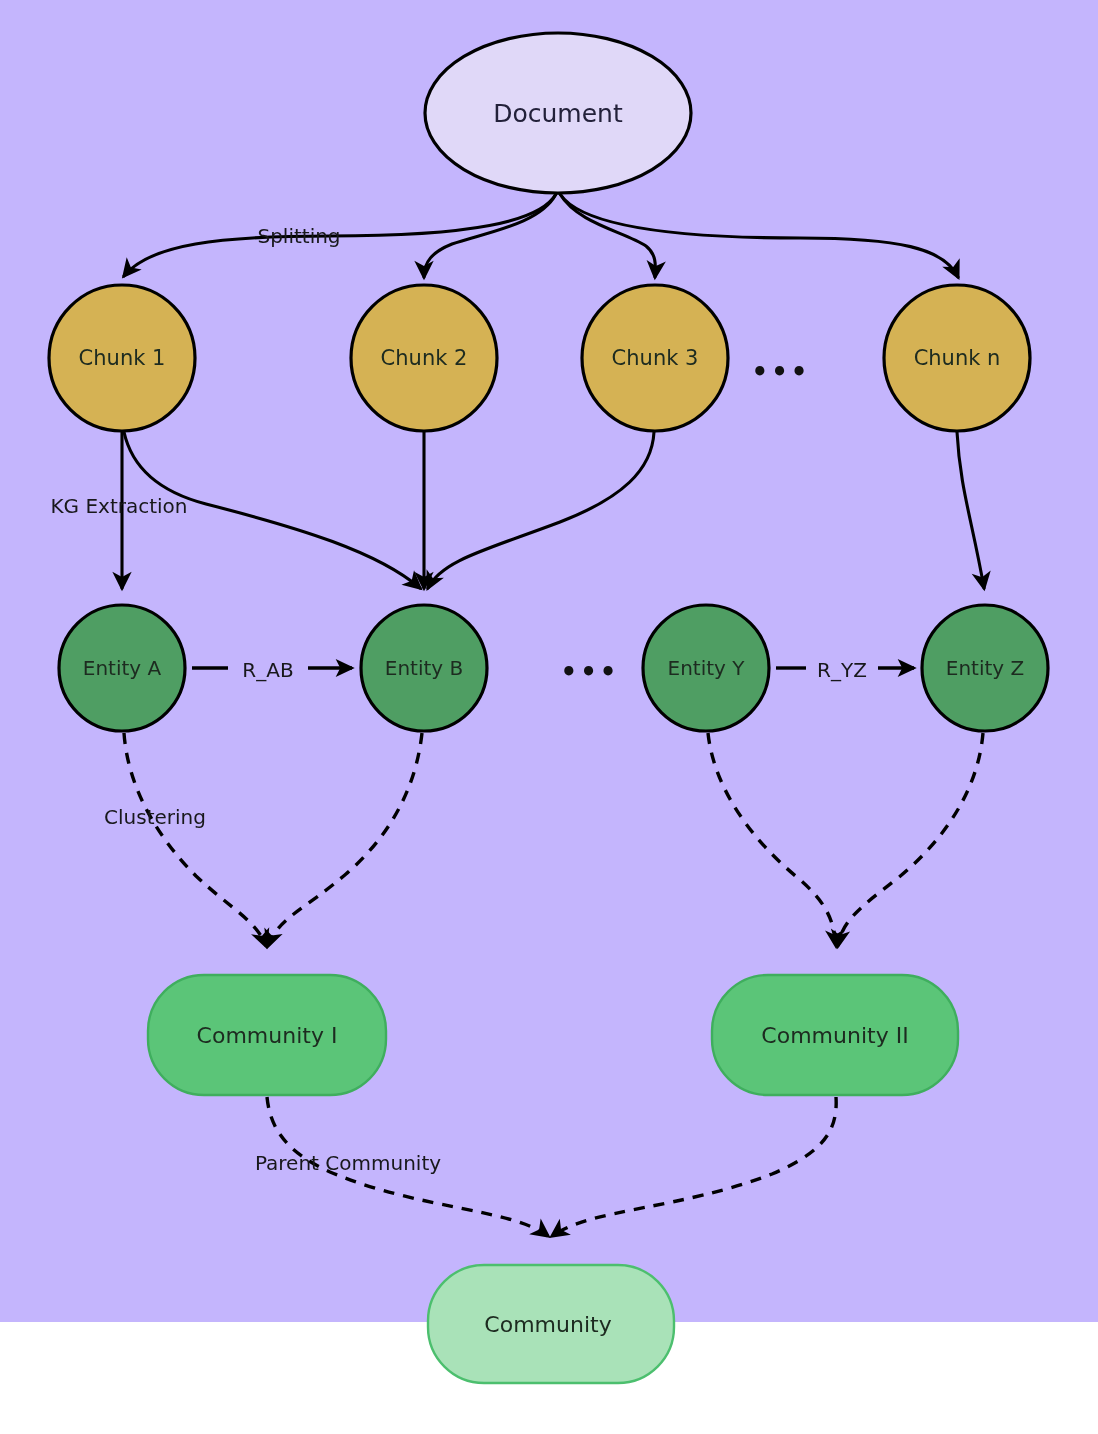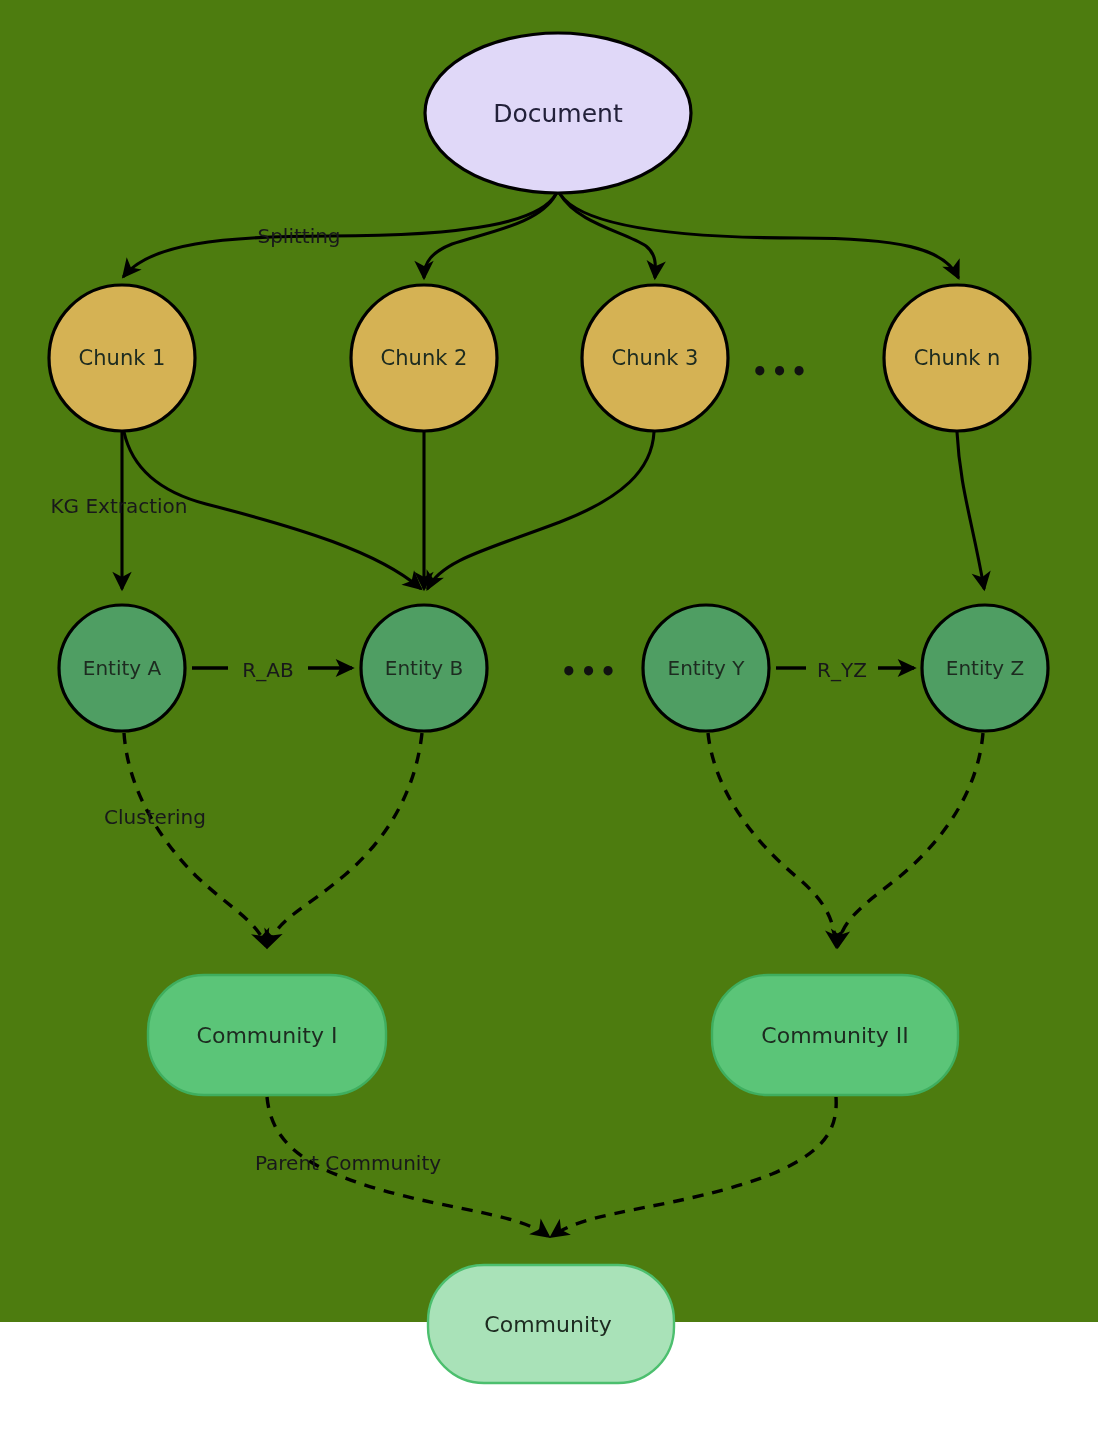--- a/index.html
+++ b/index.html
@@ -10,21 +10,21 @@
   body {
     width: 1098px;
     height: 1434px;
     font-family: "DejaVu Sans", "Liberation Sans", sans-serif;
     overflow: hidden;
   }
   #diagram-root {
     position: relative;
     width: 1098px;
     height: 1322px;
-    background: #4d7c0f;
+    background: #c4b5fd;
   }
   svg.canvas {
     position: absolute;
     top: 0;
     left: 0;
     width: 1098px;
     height: 1434px;
   }
   .node-label {
     font-family: "DejaVu Sans", "Liberation Sans", sans-serif;

